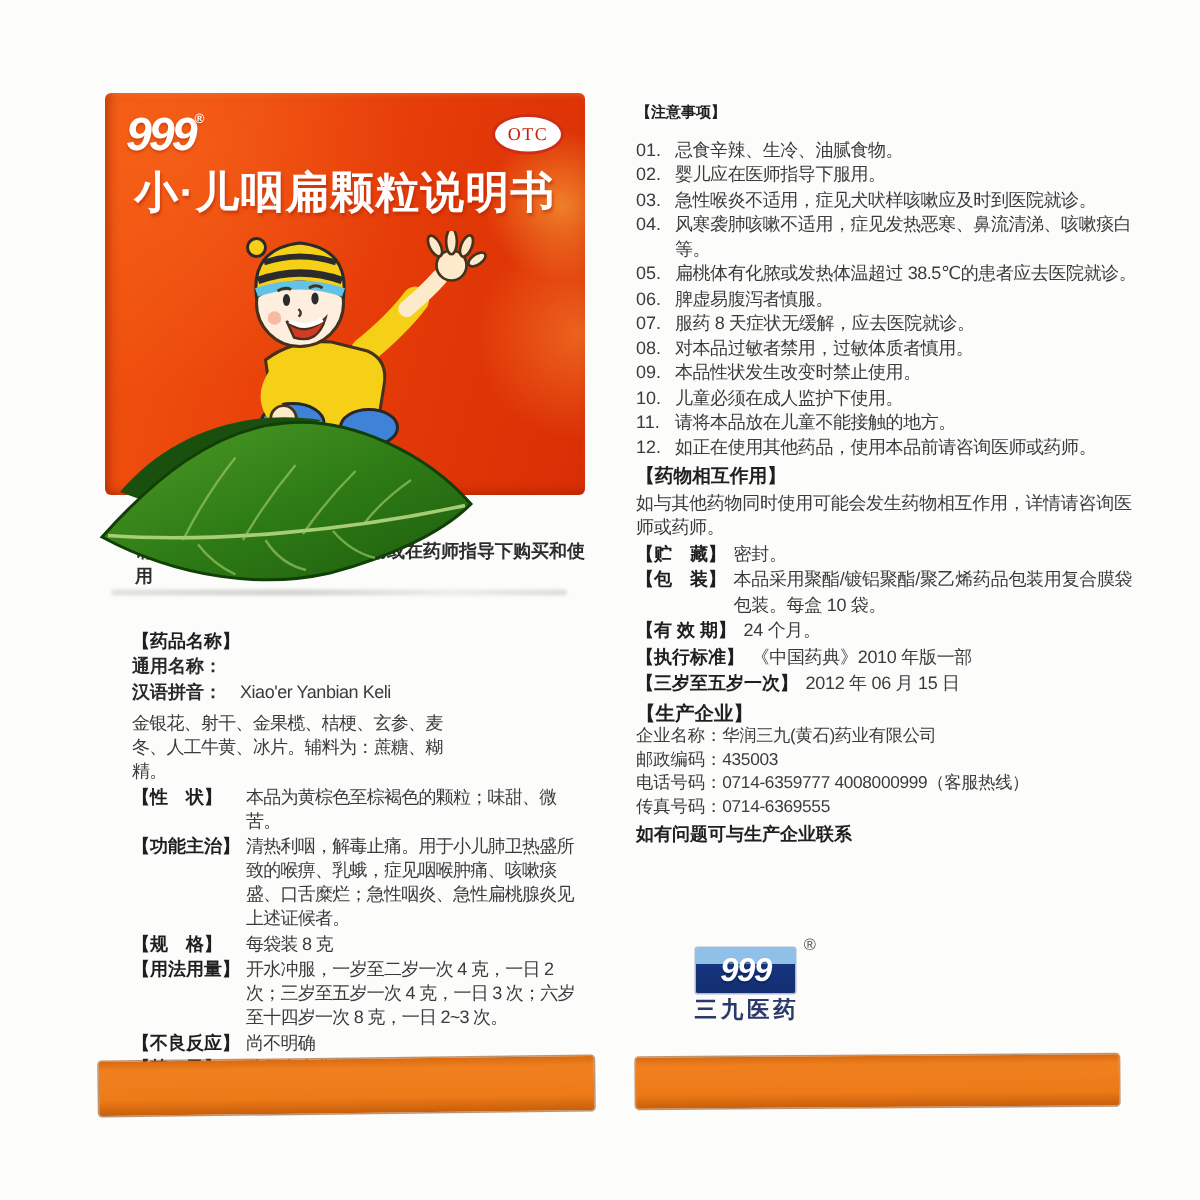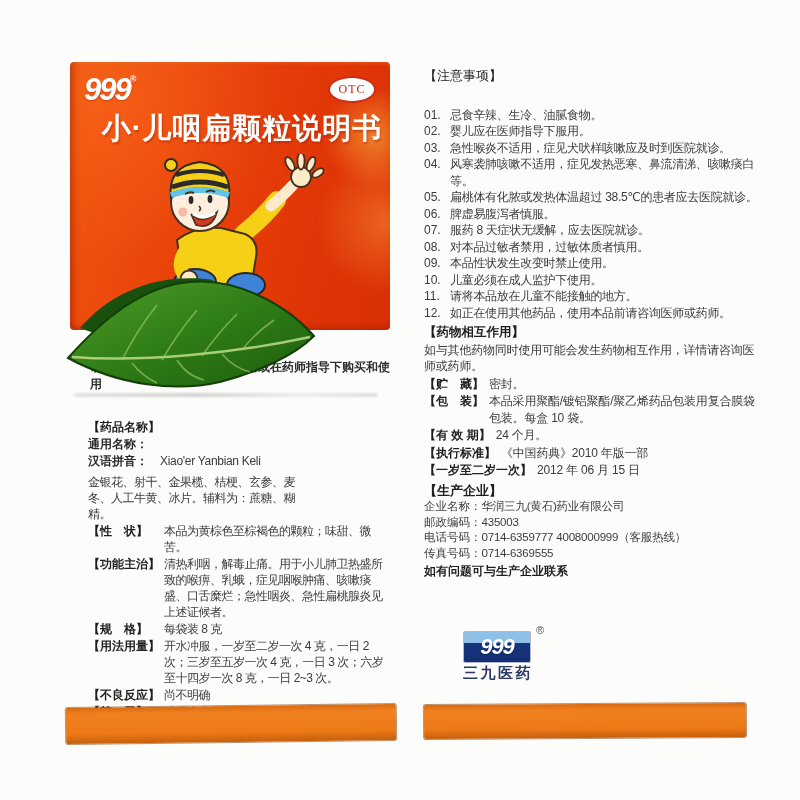--- a/index.html
+++ b/index.html
@@ -17,21 +17,21 @@
                     inset 0 3px 5px -3px rgba(255,160,90,.6);
         overflow:hidden;z-index:1;}
   .brand{position:absolute;left:14px;top:10px;color:#fff;font-size:31px;font-weight:900;
          font-style:italic;letter-spacing:-2px;text-shadow:0 1px 2px rgba(150,30,0,.4);}
   .brand sup{font-size:9px;font-style:normal;letter-spacing:0;vertical-align:18px;}
   .otc{position:absolute;right:14px;top:14px;width:44px;height:23px;border-radius:50%;
        background:#fff;border:2px solid #cf2d18;color:#c41f0c;font-family:"Liberation Serif",serif;
        font-weight:normal;font-size:12px;line-height:23px;text-align:center;letter-spacing:1px;}
   .card-title{position:absolute;left:0;top:47px;width:100%;text-align:center;color:#fff;
               font-size:29px;font-weight:900;letter-spacing:1px;
-              text-shadow:1px 2px 2px rgba(160,30,0,.45);padding-left:12px;}
+              text-shadow:1px 2px 2px rgba(160,30,0,.45);}
   .mascot{position:absolute;left:55px;top:92px;}
 
   
   .leaf{position:absolute;left:62px;top:250px;z-index:3;}
 
   
   .notice{position:absolute;left:90px;top:359px;width:300px;font-size:12px;font-weight:bold;
           color:#2e2e30;letter-spacing:0px;}
   .crease{position:absolute;left:74px;top:393px;width:304px;height:4px;
           background:linear-gradient(90deg,rgba(0,0,0,.10),rgba(0,0,0,.16) 40%,rgba(0,0,0,.06) 75%,rgba(0,0,0,.12));
@@ -42,21 +42,21 @@
   .sec-row{display:flex;margin-top:1px;}
   .sec-label{width:76px;flex-shrink:0;font-weight:bold;color:#1f1f21;}
   .sec-label.full{width:auto;}
   .field-label{width:72px;flex-shrink:0;font-weight:bold;color:#2a2a2c;}
   .field-val{flex:1;letter-spacing:-0.3px;}
   .sec-text{width:228px;letter-spacing:-0.5px;}
   .gap{margin-top:5px;}
 
   
   .rp{position:absolute;left:424px;top:68px;width:340px;font-size:12px;line-height:16.5px;}
-  .rp-title{font-weight:normal;color:#1f1f21;font-size:13px;margin-bottom:22px;}
+  .rp-title{font-weight:bold;color:#1f1f21;font-size:10px;margin-bottom:7px;}
   .pre-item{display:flex;}
   .pre-num{width:26px;flex-shrink:0;}
   .pre-text{flex:1;letter-spacing:-0.3px;}
   .inter-title{font-weight:bold;color:#1f1f21;font-size:12.5px;margin-top:3px;}
   .inter-text{letter-spacing:-0.2px;margin-top:1px;}
   .info-row{display:flex;margin-top:1px;}
   .info-label{flex-shrink:0;font-weight:bold;color:#1f1f21;white-space:nowrap;margin-right:5px;}
   .info-val{flex:1;letter-spacing:-0.2px;}
   .manu-title{font-weight:bold;color:#1f1f21;font-size:13px;margin-top:4px;}
   .manu-row{display:flex;font-size:11.5px;line-height:15.5px;}
@@ -265,21 +265,21 @@
     </div>
     <div class="info-row">
       <div class="info-label">【有 效 期】</div>
       <div class="info-val">24 个月。</div>
     </div>
     <div class="info-row">
       <div class="info-label">【执行标准】</div>
       <div class="info-val">《中国药典》2010 年版一部</div>
     </div>
     <div class="info-row">
-      <div class="info-label">【一岁至二岁一次】</div>
+      <div class="info-label">【三岁至五岁一次】</div>
       <div class="info-val">2012 年 06 月 15 日</div>
     </div>
 
     <div class="manu-title">【生产企业】</div>
     <div class="manu-row">
       <div class="manu-label">企业名称：</div>
       <div class="manu-val">华润三九(黄石)药业有限公司</div>
     </div>
     <div class="manu-row">
       <div class="manu-label">邮政编码：</div>

